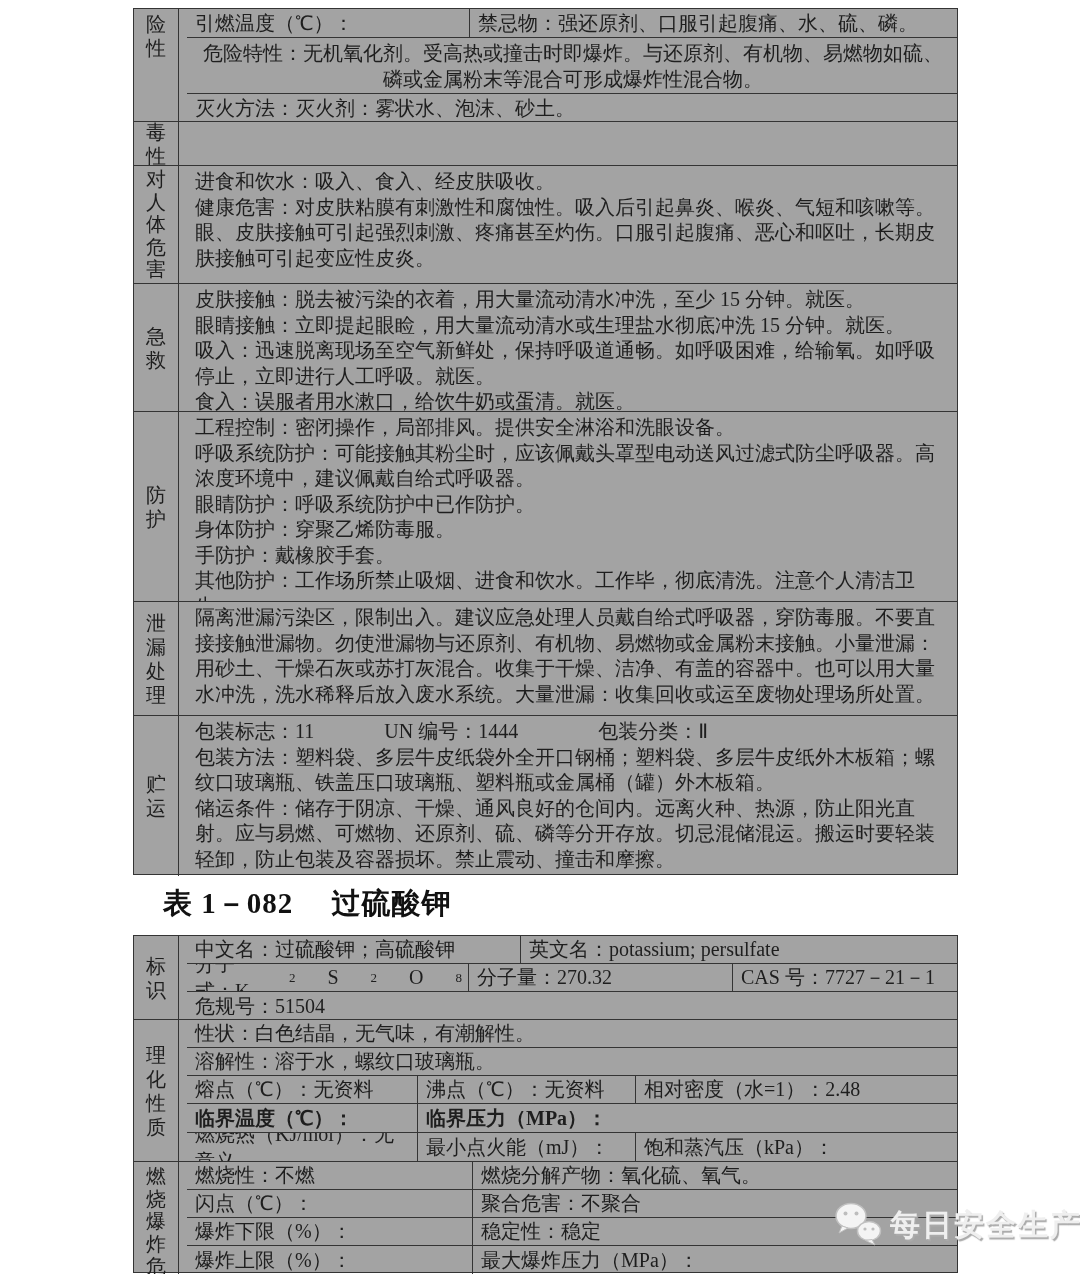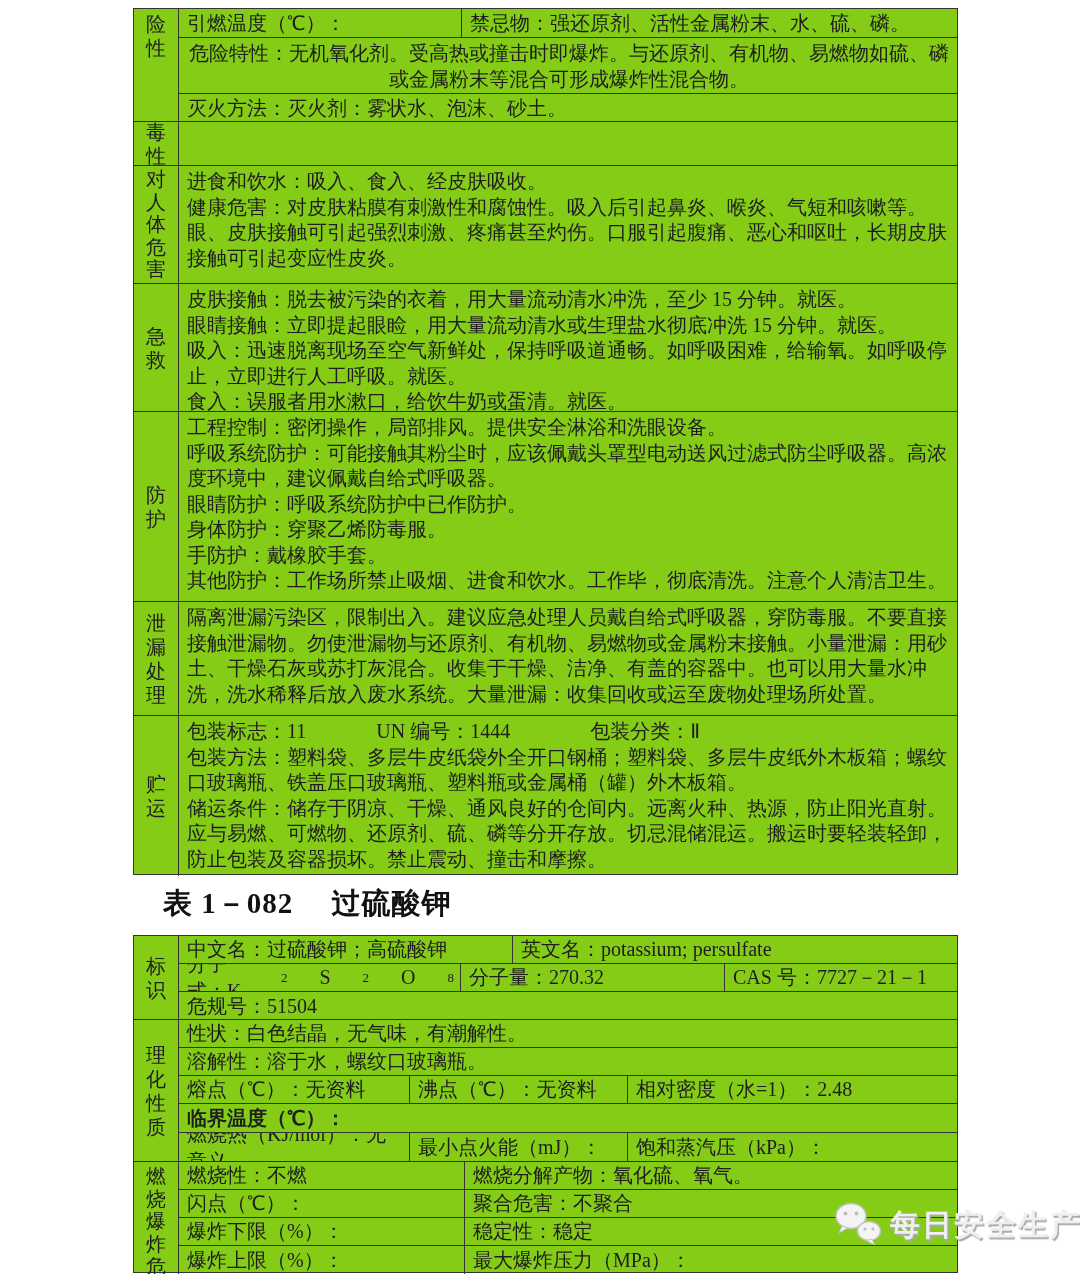--- a/index.html
+++ b/index.html
@@ -14,21 +14,21 @@
 
   
   .tbl {
     position: absolute;
     left: 133px;
     width: 825px;
     border: 1px solid #343434;
     box-sizing: border-box;
     display: flex;
     flex-direction: column;
-    background: #84cc16;
+    background: #a3a3a3;
   }
   .group {
     display: flex;
     border-bottom: 1px solid #343434;
     box-sizing: border-box;
     overflow: hidden;
     flex: none;
   }
   .group:last-child { border-bottom: none; }
 
@@ -52,20 +52,21 @@
     word-break: break-all;
   }
   .vlabel-text.tight { line-height: 22.5px; }
 
   .rows { flex: 1; display: flex; flex-direction: column; min-width: 0; }
   .row {
     display: flex;
     border-bottom: 1px solid #343434;
     box-sizing: border-box;
     flex: none;
+    margin-left: 8px;
   }
   .row:last-child { border-bottom: none; }
 
   .cell {
     box-sizing: border-box;
     font-size: 20px;
     padding: 0 6px 0 8px;
     overflow: hidden;
   }
   .cell + .cell { border-left: 1px solid #343434; }
@@ -117,21 +118,21 @@
 
   <div class="tbl" style="top:8px; height:867px;">
 
     <div class="group" style="height:113px;">
       <div class="vlabel top">
         <span class="vlabel-text">险性</span>
       </div>
       <div class="rows">
         <div class="row" style="height:29px;">
           <div class="cell vc" style="width:282px;">引燃温度（℃）：</div>
-          <div class="cell vc grow">禁忌物：强还原剂、活性金属粉末、水、硫、磷。</div>
+          <div class="cell vc grow">禁忌物：强还原剂、口服引起腹痛、水、硫、磷。</div>
         </div>
         <div class="row" style="height:56px;text-align:center;">
           <div class="cell block grow">危险特性：无机氧化剂。受高热或撞击时即爆炸。与还原剂、有机物、易燃物如硫、磷或金属粉末等混合可形成爆炸性混合物。</div>
         </div>
         <div class="row" style="height:28px;">
           <div class="cell vc grow">灭火方法：灭火剂：雾状水、泡沫、砂土。</div>
         </div>
       </div>
     </div>
 
@@ -267,20 +268,21 @@
         <div class="row" style="height:28px;">
           <div class="cell vc grow">溶解性：溶于水，螺纹口玻璃瓶。</div>
         </div>
         <div class="row" style="height:28px;">
           <div class="cell vc" style="width:230px;">熔点（℃）：无资料</div>
           <div class="cell vc" style="width:218px;">沸点（℃）：无资料</div>
           <div class="cell vc grow">相对密度（水=1）：2.48</div>
         </div>
         <div class="row" style="height:29px;font-weight:bold;">
           <div class="cell vc" style="width:230px;">临界温度（℃）：</div>
+          <div class="cell vc" style="width:218px;">临界压力（MPa）：</div>
         </div>
         <div class="row" style="height:29px;">
           <div class="cell vc" style="width:230px;">燃烧热（KJ/mol）：无意义</div>
           <div class="cell vc" style="width:218px;">最小点火能（mJ）：</div>
           <div class="cell vc grow">饱和蒸汽压（kPa）：</div>
         </div>
       </div>
     </div>
 
     <div class="group" style="height:112px;">

